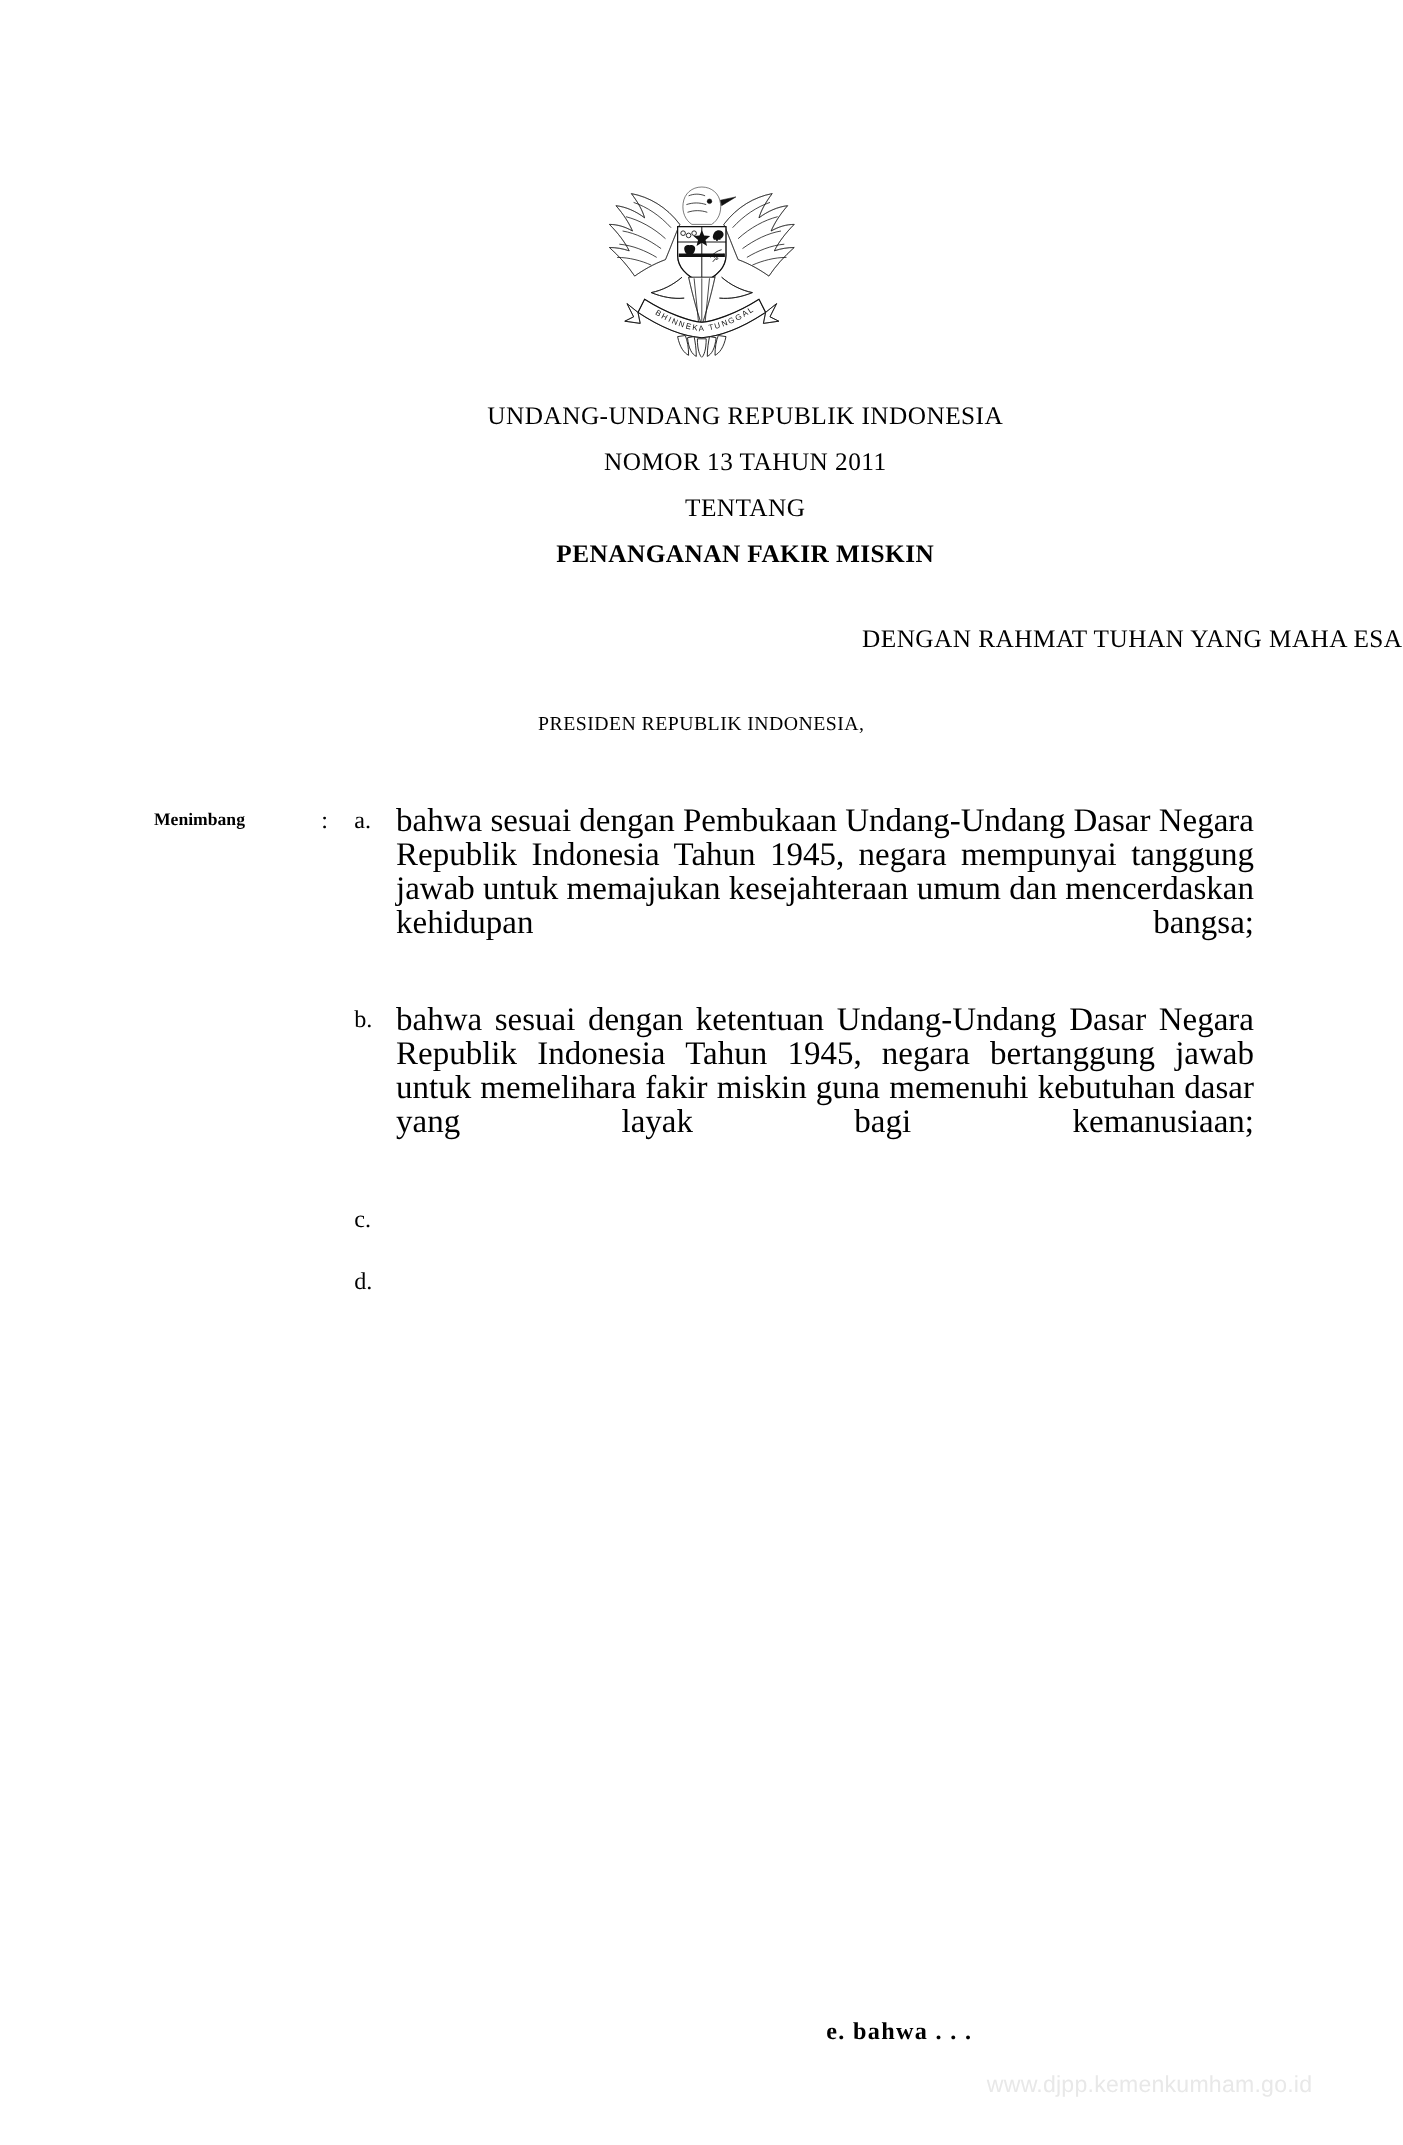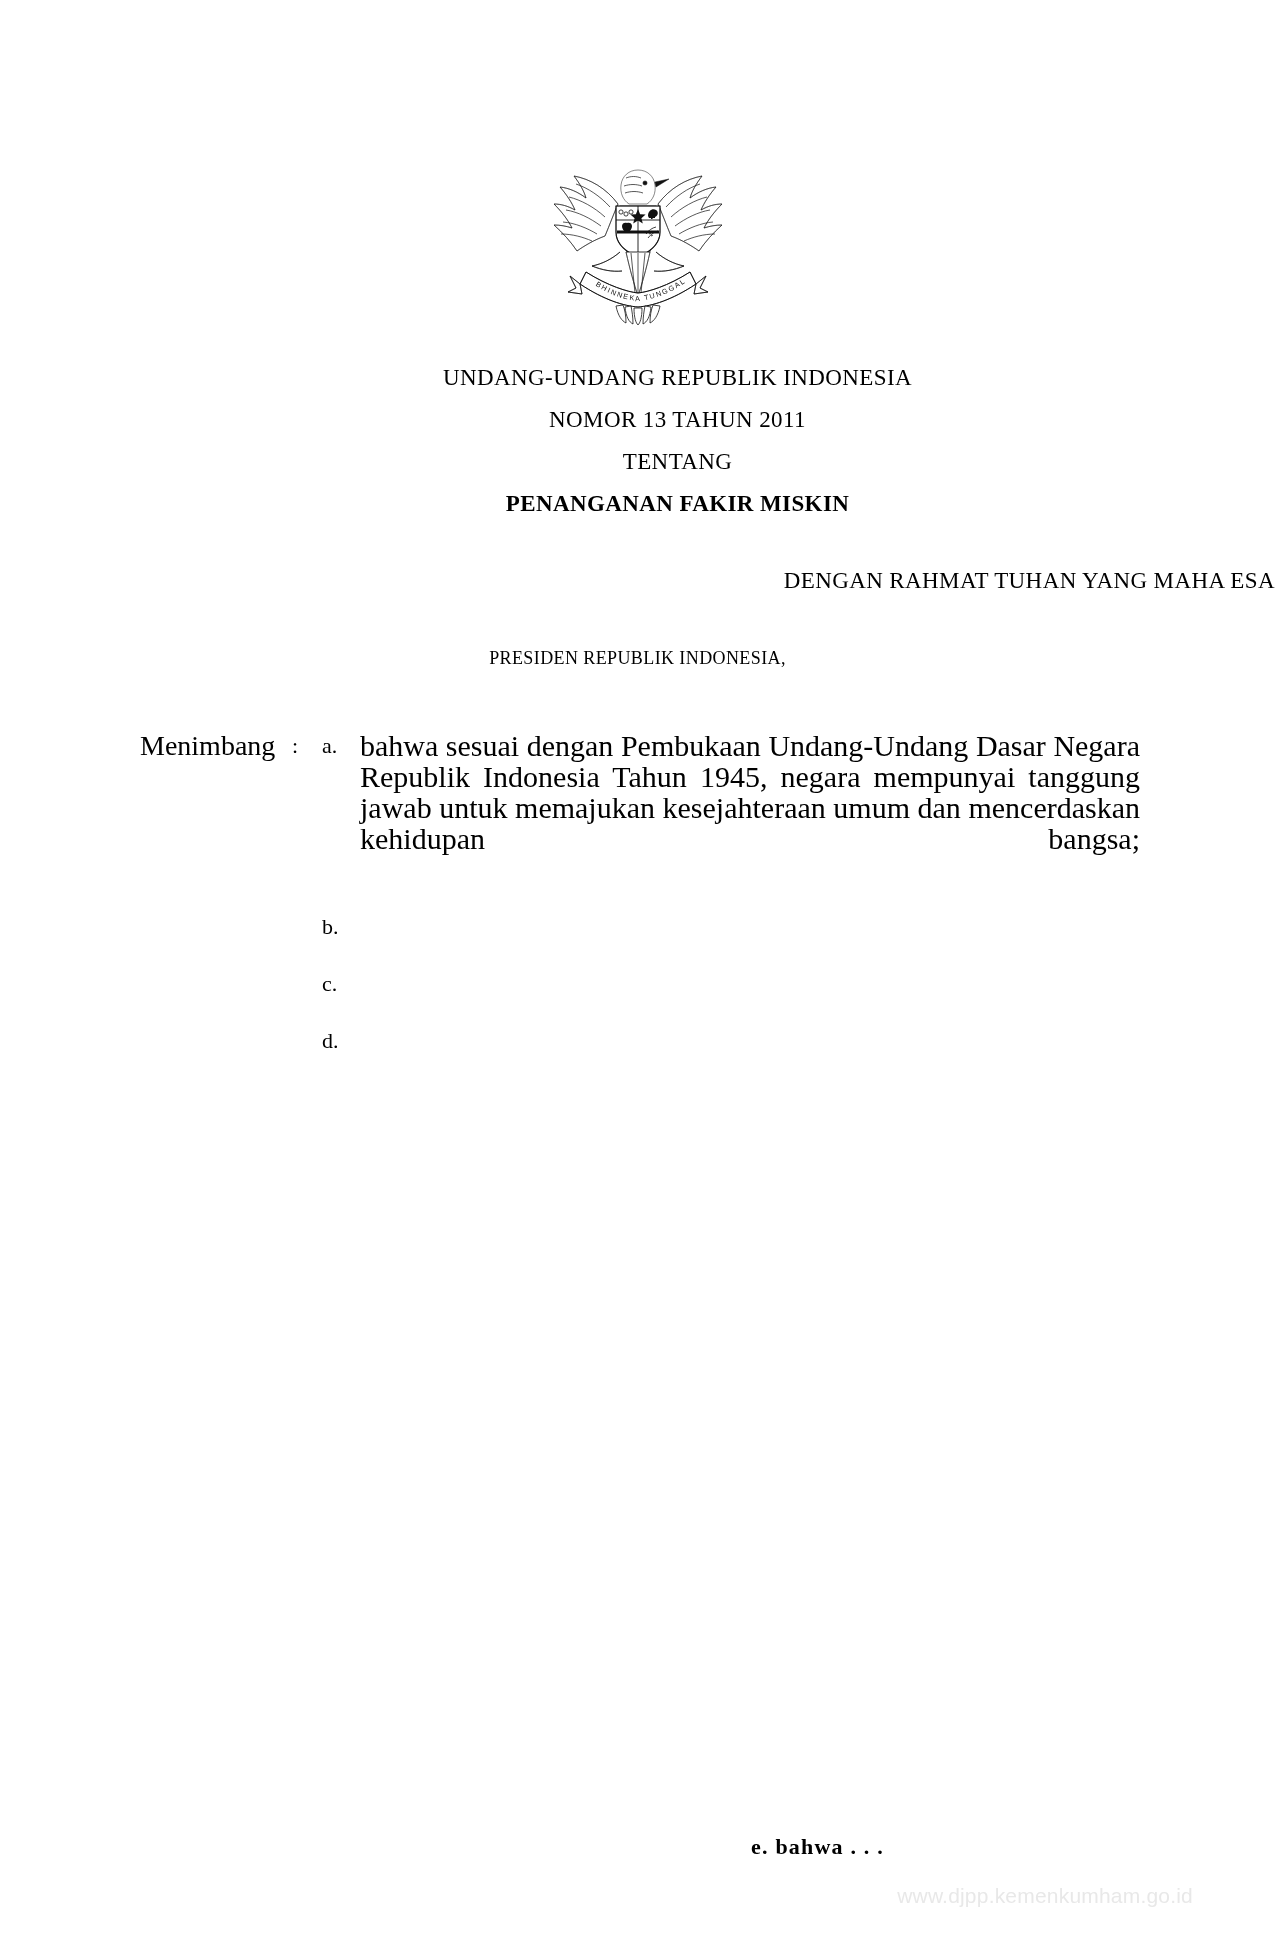--- a/index.html
+++ b/index.html
@@ -80,22 +80,23 @@
   .cons-row {
     display: flex;
     align-items: flex-start;
     margin-bottom: 26px;
   }
   .cons-row:last-child { margin-bottom: 0; }
 
   .cons-label {
     width: 152px;
     flex: 0 0 152px;
-    font-size: 28px;
+    font-size: 16px;
     line-height: 31px;
+    font-weight: bold;
   }
   .cons-colon {
     width: 30px;
     flex: 0 0 30px;
     font-size: 22px;
     line-height: 31px;
   }
   .cons-letter {
     width: 38px;
     flex: 0 0 38px;
@@ -281,20 +282,21 @@
     <div class="cons-row">
       <div class="cons-label">Menimbang</div>
       <div class="cons-colon">:</div>
       <div class="cons-letter">a.</div>
       <div class="cons-text">bahwa sesuai dengan Pembukaan Undang-Undang Dasar Negara Republik Indonesia Tahun 1945, negara mempunyai tanggung jawab untuk memajukan kesejahteraan umum dan mencerdaskan kehidupan bangsa;</div>
     </div>
 
     <div class="cons-row">
       <div class="cons-spacer"></div>
       <div class="cons-letter">b.</div>
+      <div class="cons-text">bahwa sesuai dengan ketentuan Undang-Undang Dasar Negara Republik Indonesia Tahun 1945, negara bertanggung jawab untuk memelihara fakir miskin guna memenuhi kebutuhan dasar yang layak bagi kemanusiaan;</div>
     </div>
 
     <div class="cons-row">
       <div class="cons-spacer"></div>
       <div class="cons-letter">c.</div>
     </div>
 
     <div class="cons-row">
       <div class="cons-spacer"></div>
       <div class="cons-letter">d.</div>

